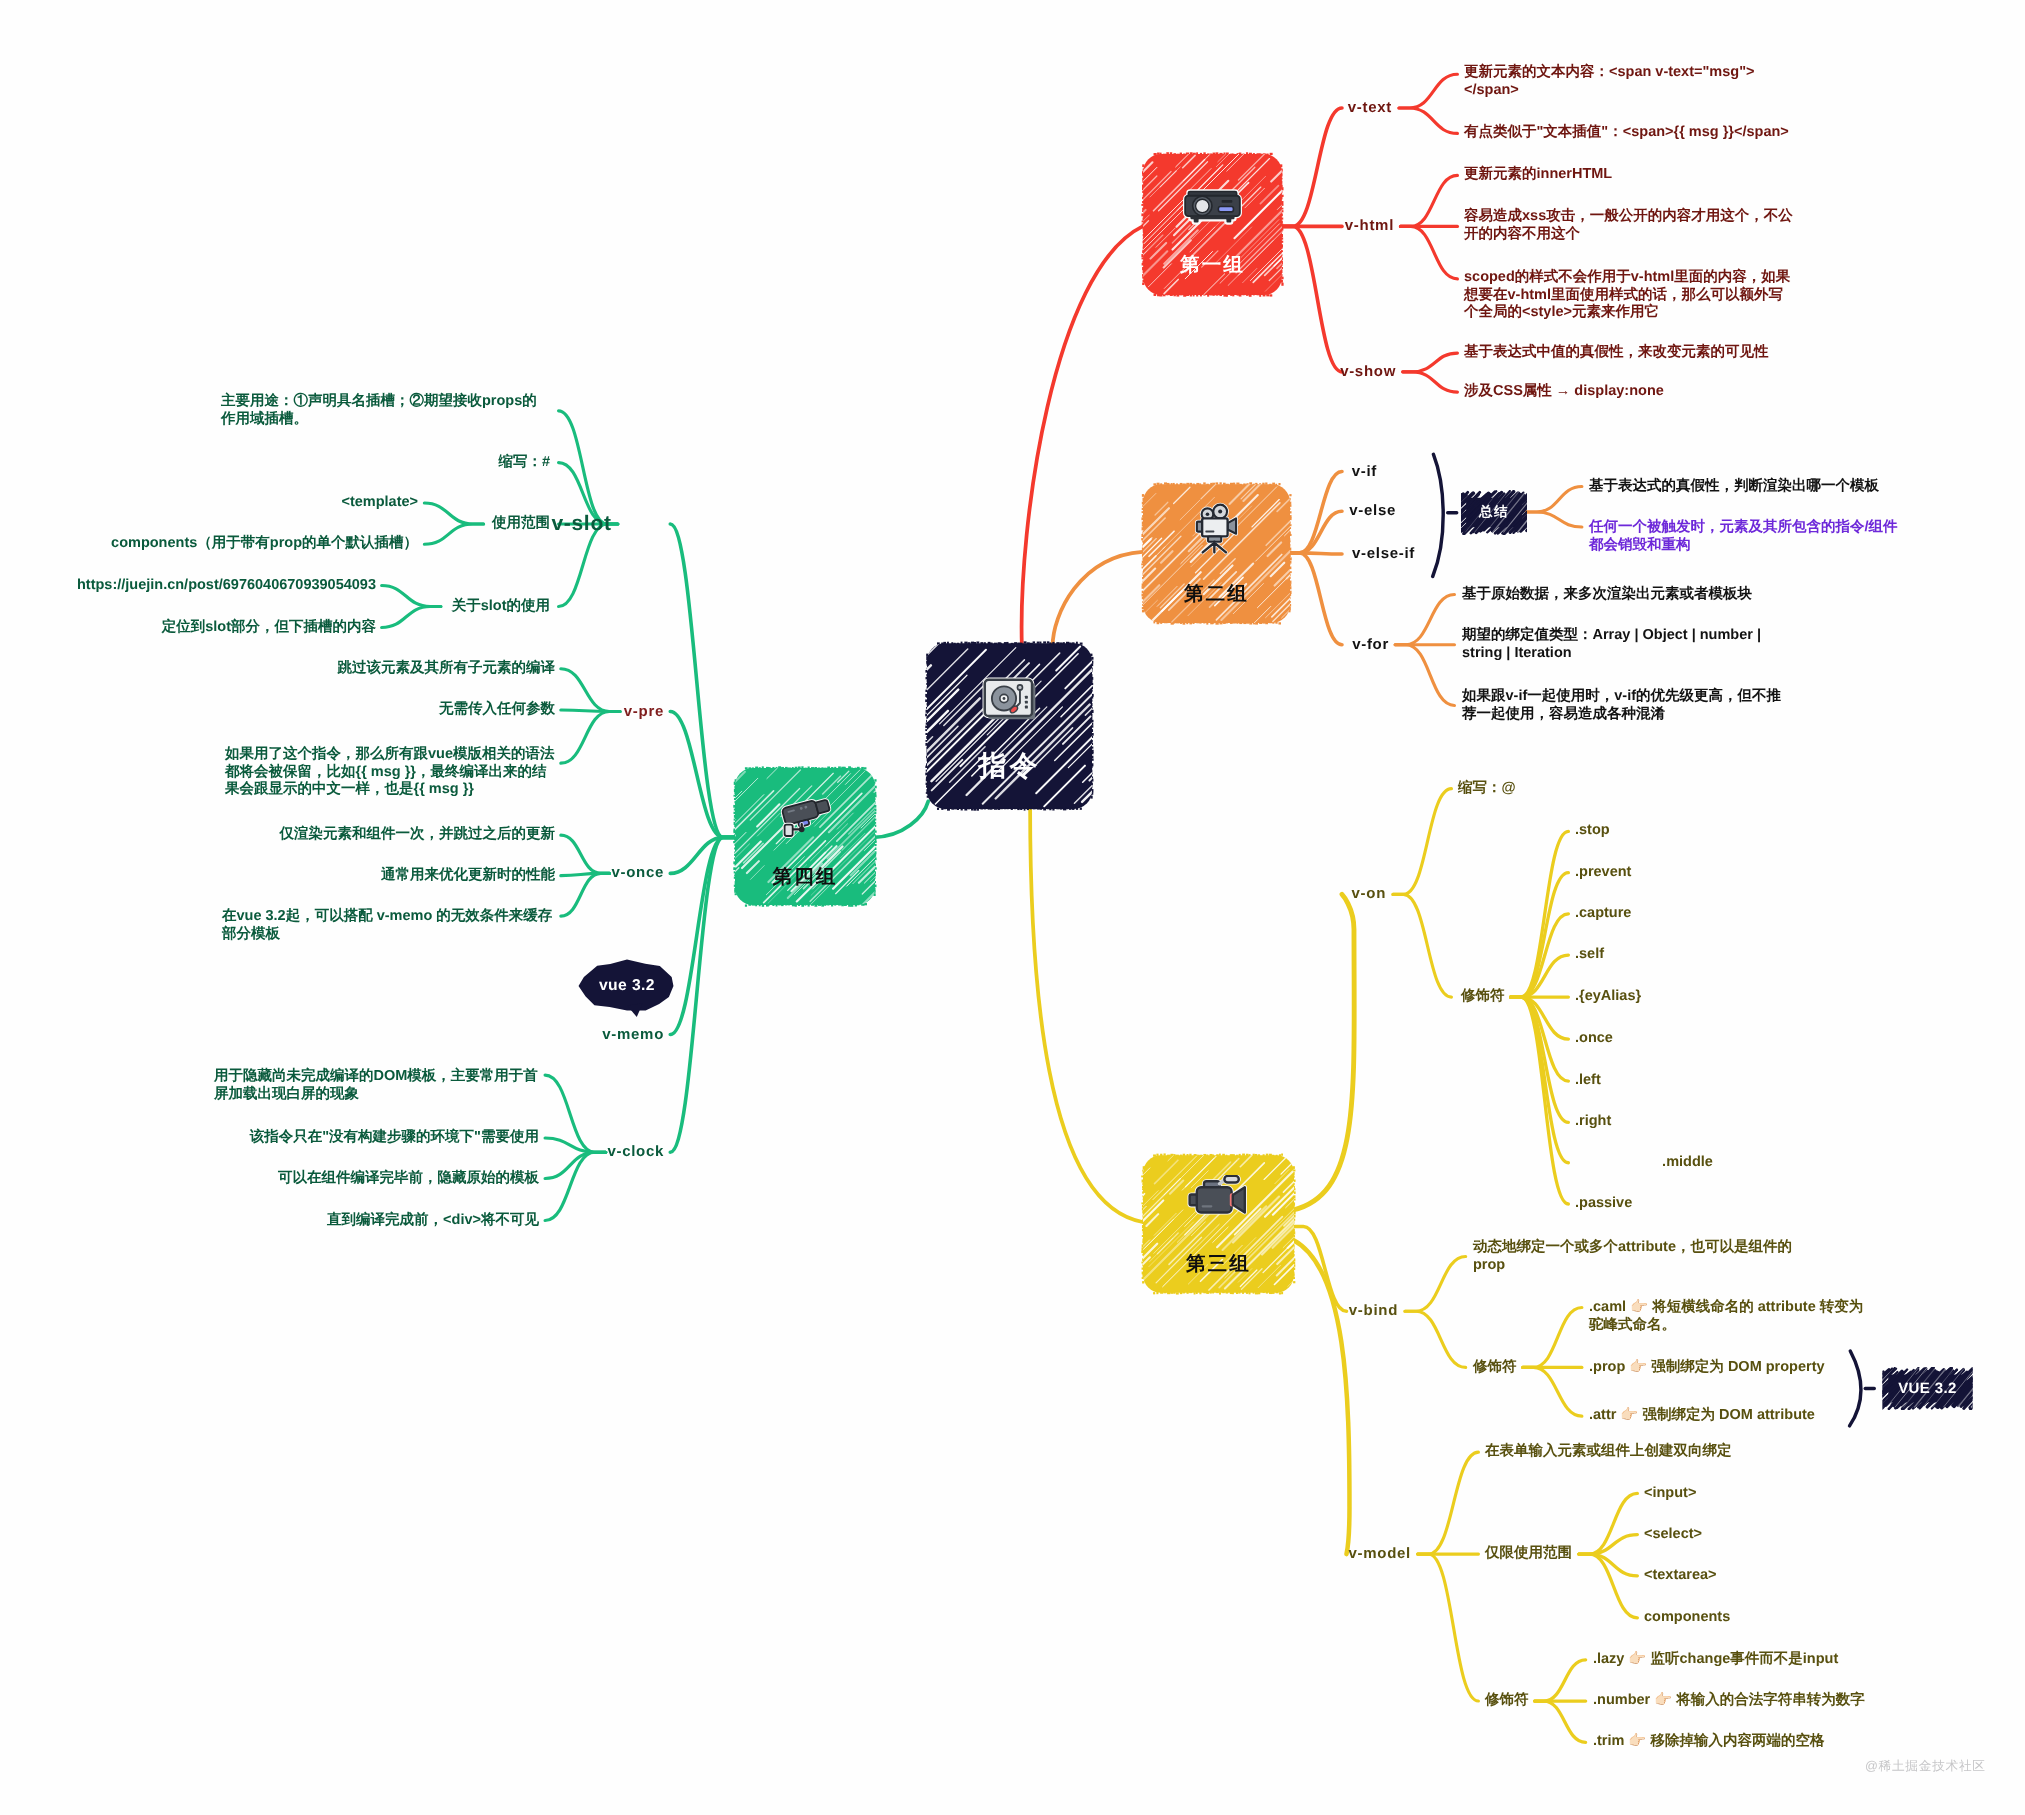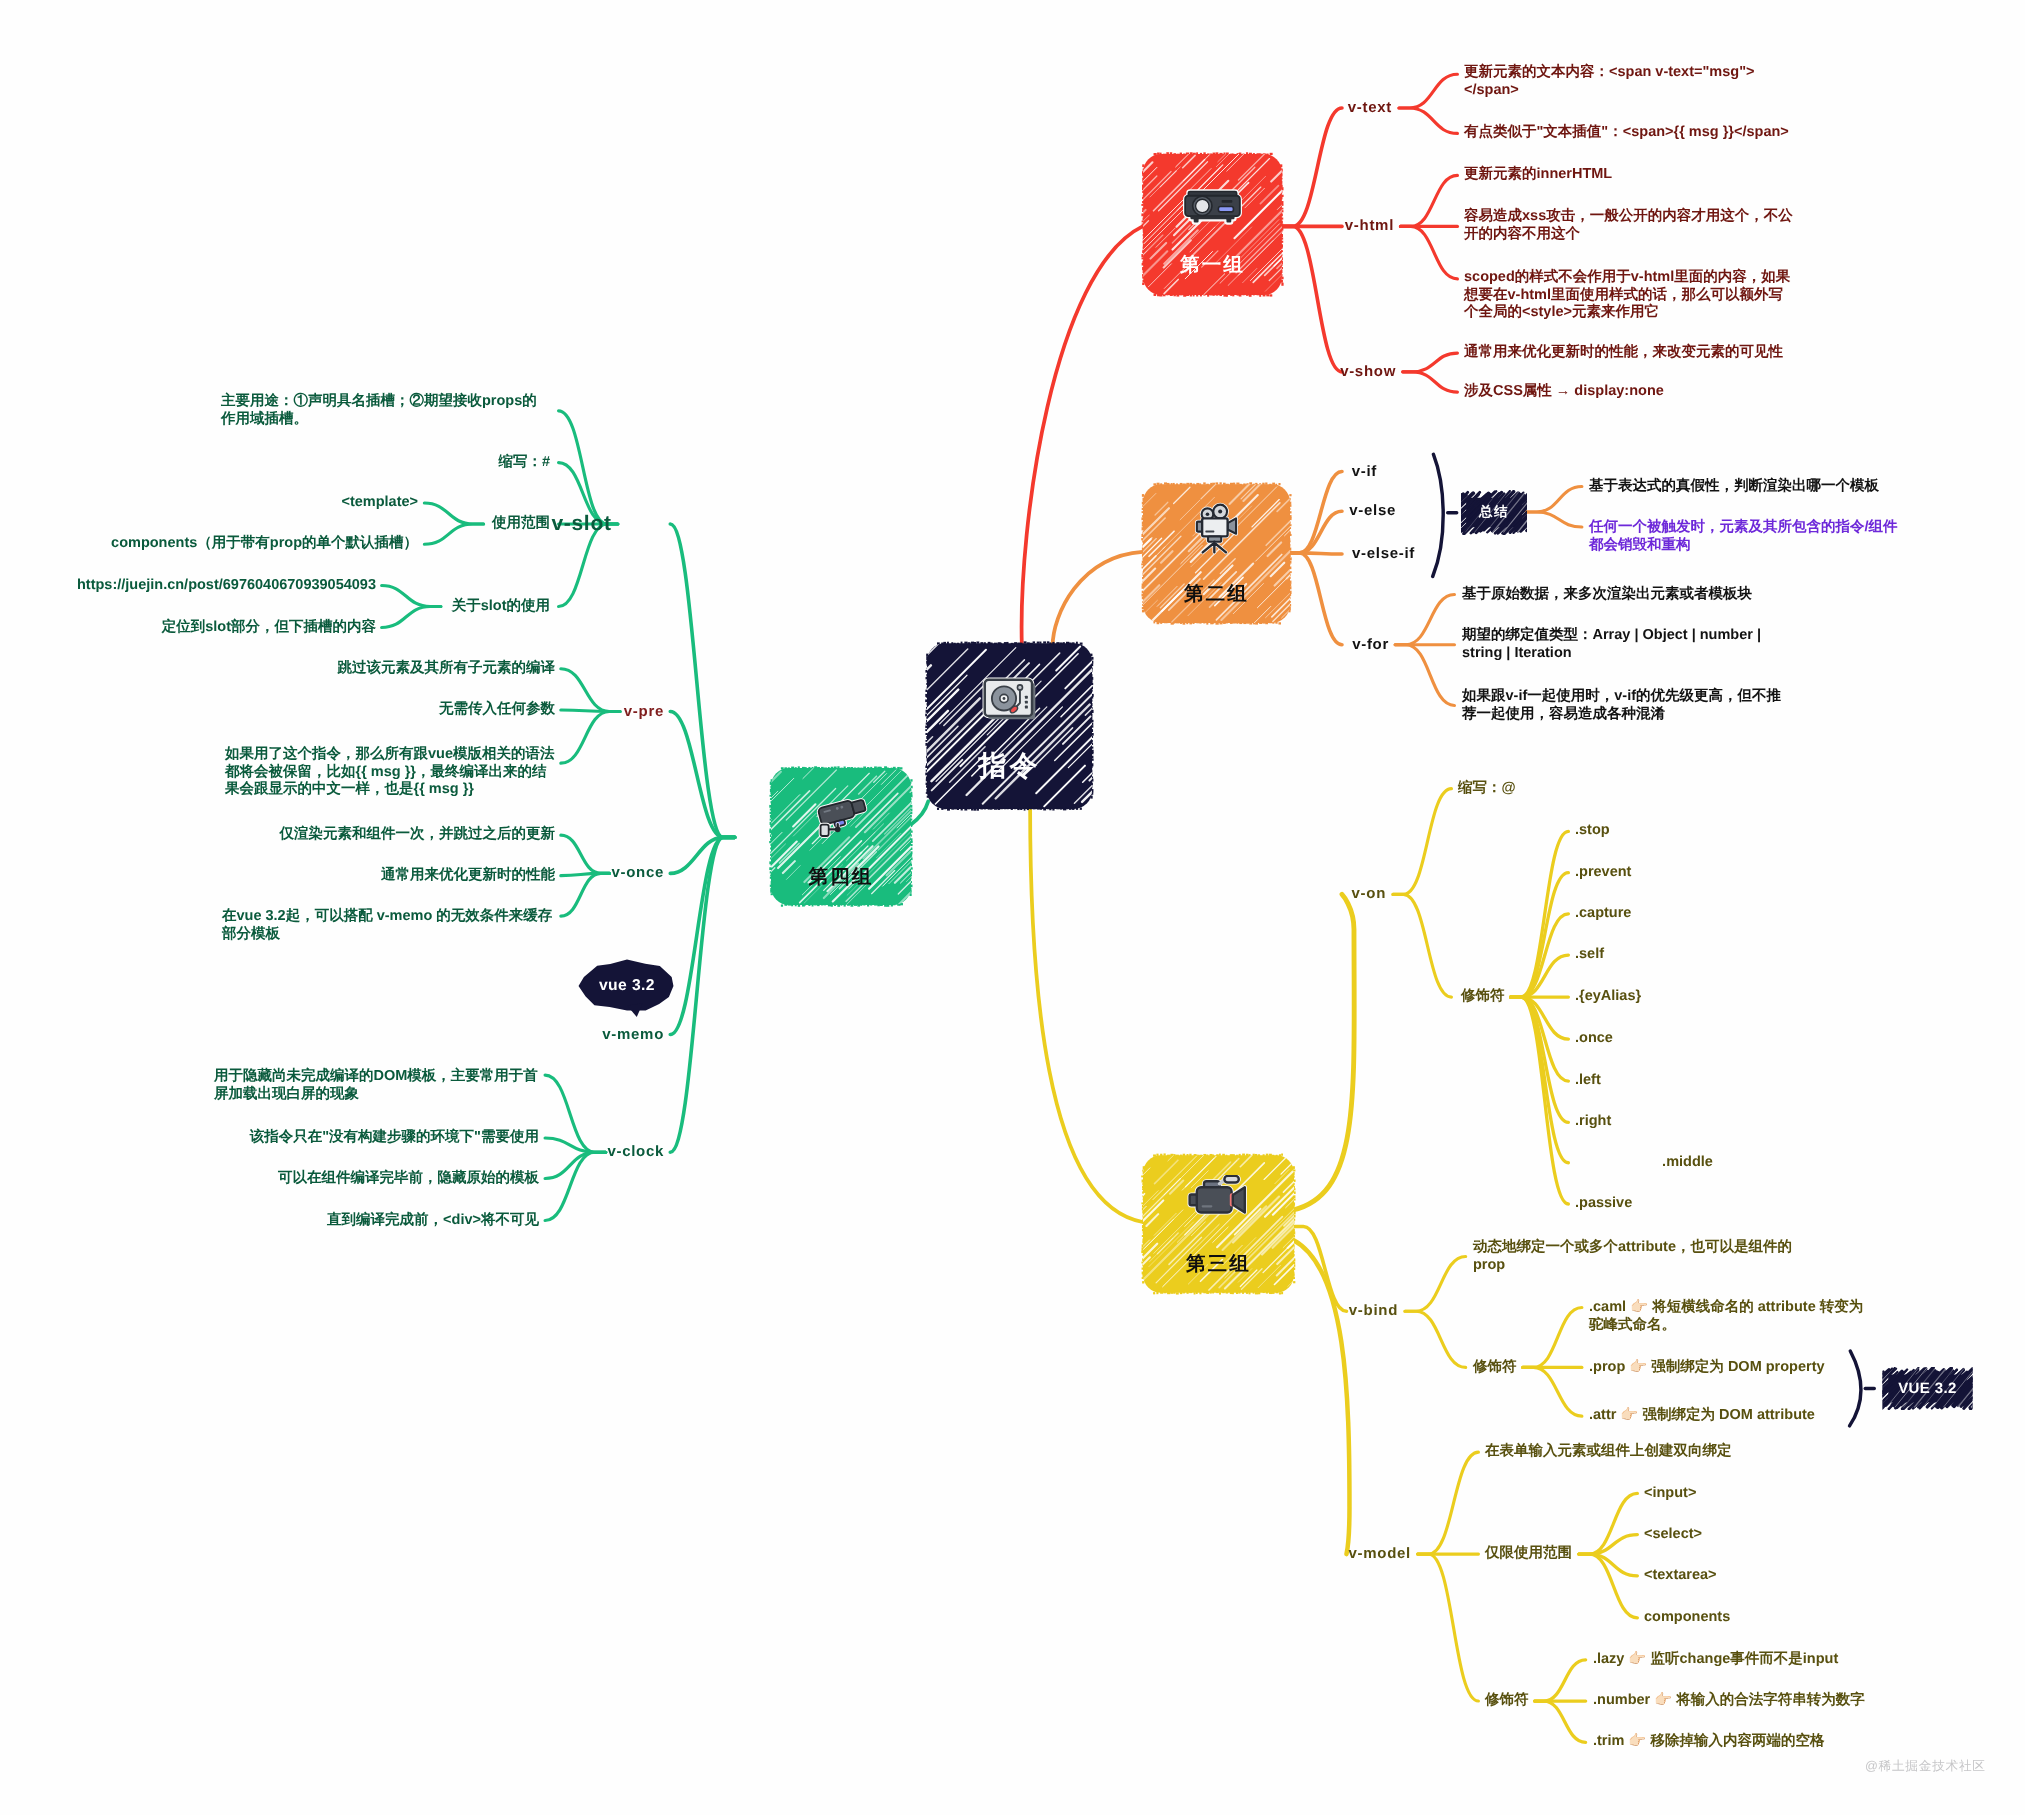--- a/index.html
+++ b/index.html
@@ -1020,21 +1020,21 @@
 <path d="M56 14 L66 7" stroke="#c8ccd2" stroke-width="6" stroke-linecap="round"></path>
 <rect x="64" y="1" width="24" height="11" rx="5.5" fill="#d7dade" stroke="#2c3038" stroke-width="4"></rect>
 <rect x="18" y="20" width="58" height="42" rx="7" fill="#4a4f57" stroke="#2c3038" stroke-width="4"></rect>
 <rect x="73" y="30" width="6" height="22" rx="3" fill="#f07878"></rect>
 <path d="M78 33 L98 20 V62 L78 49 Z" fill="#4a4f57" stroke="#2c3038" stroke-width="4" stroke-linejoin="round"></path>
 <rect x="26" y="50" width="18" height="3.5" rx="1.75" fill="#6f757e"></rect>
 </svg>
       </div>
 <div class="glabel" style="top:100px;font-size:19.5px;color:#0f0f0f;letter-spacing:2.2px;">第三组</div>
 </div>
-    <div class="gbox" style="left:735px;top:768px;width:140px;height:155px;margin-left:36px;">
+    <div class="gbox" style="left:735px;top:768px;width:140px;height:155px;">
 <svg class="tex" viewBox="0 0 187 183" width="140" height="137" style="position:absolute;left:0;top:0;overflow:visible">
         <defs>
           <clipPath id="clip-14">
             <rect x="0" y="0" width="187" height="183" rx="24"></rect>
           </clipPath>
         </defs>
         <rect x="0" y="0" width="187" height="183" rx="24" fill="#19bc7d"></rect>
         <rect x="13.2" y="-1.0" width="3.7" height="3" fill="#19bc7d"></rect>
         <rect x="13.2" y="182.3" width="2.9" height="3" fill="#19bc7d"></rect>
         <rect x="17.9" y="-0.9" width="3.7" height="3" fill="#19bc7d"></rect>
@@ -1762,21 +1762,21 @@
       <span>vue 3.2</span>
     </div>
 <div class="nd" style="left:1227px;top:108px;width:165px;text-align:right;color:#6f1610;font-size:15px;line-height:19.5px;letter-spacing:0.7px;transform:translateY(-50%)">v-text</div>
     <div class="nd" style="left:1229px;top:226px;width:165px;text-align:right;color:#6f1610;font-size:15px;line-height:19.5px;letter-spacing:0.7px;transform:translateY(-50%)">v-html</div>
     <div class="nd" style="left:1231px;top:372px;width:165px;text-align:right;color:#6f1610;font-size:15px;line-height:19.5px;letter-spacing:0.7px;transform:translateY(-50%)">v-show</div>
     <div class="nd" style="left:1464px;top:82px;width:304px;text-align:left;color:#6f1610;font-size:14.5px;line-height:17.6px;letter-spacing:0px;transform:translateY(-50%)">更新元素的文本内容：&lt;span v-text="msg"&gt;&lt;/span&gt;</div>
     <div class="nd" style="left:1464px;top:133px;width:540px;text-align:left;color:#6f1610;font-size:14.5px;line-height:17.6px;letter-spacing:0px;transform:translateY(-50%)">有点类似于"文本插值"：&lt;span&gt;{{ msg }}&lt;/span&gt;</div>
     <div class="nd" style="left:1464px;top:175px;width:540px;text-align:left;color:#6f1610;font-size:14.5px;line-height:17.6px;letter-spacing:0px;transform:translateY(-50%)">更新元素的innerHTML</div>
     <div class="nd" style="left:1464px;top:226px;width:329px;text-align:left;color:#6f1610;font-size:14.5px;line-height:17.6px;letter-spacing:0px;transform:translateY(-50%)">容易造成xss攻击，一般公开的内容才用这个，不公开的内容不用这个</div>
     <div class="nd" style="left:1464px;top:295px;width:328px;text-align:left;color:#6f1610;font-size:14.5px;line-height:17.6px;letter-spacing:0px;transform:translateY(-50%)">scoped的样式不会作用于v-html里面的内容，如果想要在v-html里面使用样式的话，那么可以额外写个全局的&lt;style&gt;元素来作用它</div>
-    <div class="nd" style="left:1464px;top:353px;width:540px;text-align:left;color:#6f1610;font-size:14.5px;line-height:17.6px;letter-spacing:0px;transform:translateY(-50%)">通常用来优化更新时的性能，来改变元素的可见性</div>
+    <div class="nd" style="left:1464px;top:353px;width:540px;text-align:left;color:#6f1610;font-size:14.5px;line-height:17.6px;letter-spacing:0px;transform:translateY(-50%)">基于表达式中值的真假性，来改变元素的可见性</div>
     <div class="nd" style="left:1464px;top:392px;width:540px;text-align:left;color:#6f1610;font-size:14.5px;line-height:17.6px;letter-spacing:0px;transform:translateY(-50%)">涉及CSS属性 → display:none</div>
     <div class="nd" style="left:1212px;top:472px;width:165px;text-align:right;color:#121212;font-size:15px;line-height:19.5px;letter-spacing:0.7px;transform:translateY(-50%)">v-if</div>
     <div class="nd" style="left:1231px;top:511px;width:165px;text-align:right;color:#121212;font-size:15px;line-height:19.5px;letter-spacing:0.7px;transform:translateY(-50%)">v-else</div>
     <div class="nd" style="left:1250px;top:554px;width:165px;text-align:right;color:#121212;font-size:15px;line-height:19.5px;letter-spacing:0.7px;transform:translateY(-50%)">v-else-if</div>
     <div class="nd" style="left:1224px;top:645px;width:165px;text-align:right;color:#121212;font-size:15px;line-height:19.5px;letter-spacing:0.7px;transform:translateY(-50%)">v-for</div>
     <div class="nd" style="left:1589px;top:487px;width:352px;text-align:left;color:#121212;font-size:14.5px;line-height:17.6px;letter-spacing:0px;transform:translateY(-50%)">基于表达式的真假性，判断渲染出哪一个模板</div>
     <div class="nd" style="left:1589px;top:537px;width:323px;text-align:left;color:#6d28d9;font-size:14.5px;line-height:17.6px;letter-spacing:0px;transform:translateY(-50%)">任何一个被触发时，元素及其所包含的指令/组件都会销毁和重构</div>
     <div class="nd" style="left:1462px;top:595px;width:465px;text-align:left;color:#121212;font-size:14.5px;line-height:17.6px;letter-spacing:0px;transform:translateY(-50%)">基于原始数据，来多次渲染出元素或者模板块</div>
     <div class="nd" style="left:1462px;top:645px;width:301px;text-align:left;color:#121212;font-size:14.5px;line-height:17.6px;letter-spacing:0px;transform:translateY(-50%)">期望的绑定值类型：Array | Object | number | string | Iteration</div>
     <div class="nd" style="left:1462px;top:706px;width:320px;text-align:left;color:#121212;font-size:14.5px;line-height:17.6px;letter-spacing:0px;transform:translateY(-50%)">如果跟v-if一起使用时，v-if的优先级更高，但不推荐一起使用，容易造成各种混淆</div>

